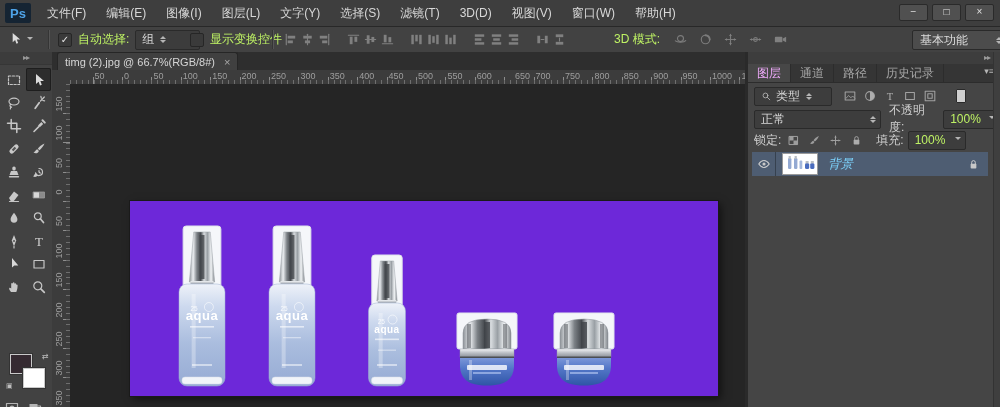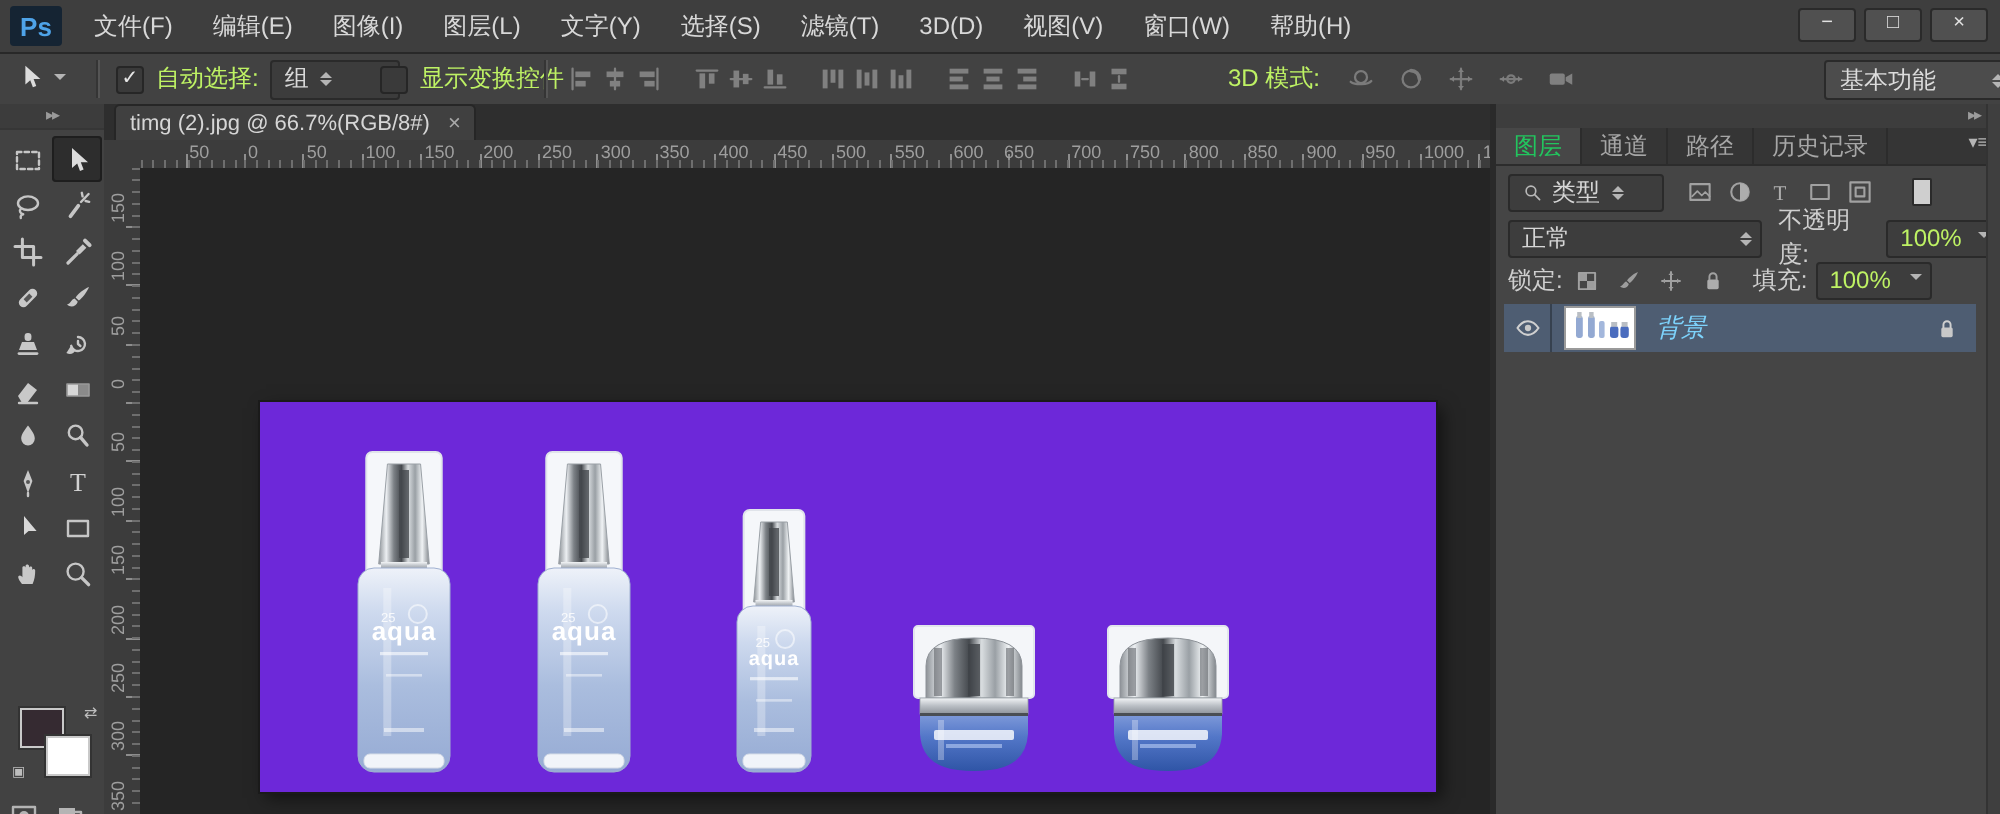--- a/index.html
+++ b/index.html
@@ -52,21 +52,21 @@
   .vtick{position:absolute;right:0;height:1px;width:7px;background:#8d8d8d;}
   .viewport{position:absolute;left:70px;top:84px;width:675px;bottom:0;background:#252525;overflow:hidden;}
   .canvas{position:absolute;left:60px;top:117px;width:588px;height:195px;background:#6d28d9;box-shadow:0 0 0 1px #1a1a1a,3px 3px 8px rgba(0,0,0,.55);}
   .canvas svg{position:absolute;left:0;top:0;}
   .dockdivider{position:absolute;left:745px;top:52px;width:3px;bottom:0;background:#2a2a2a;}
   
   .dock{position:absolute;left:748px;top:52px;right:0;bottom:0;background:#454545;}
   .dock-collapse{position:absolute;left:0;right:0;top:0;height:12px;background:#3d3d3d;border-bottom:1px solid #333;color:#9c9c9c;font-size:8px;text-align:right;padding-right:10px;line-height:11px;letter-spacing:-1px;}
   .ptabs{position:absolute;left:0;right:0;top:12px;height:18px;background:#353535;display:flex;border-bottom:1px solid #2c2c2c;}
   .ptab{height:18px;display:flex;align-items:center;padding:0 9px;background:#353535;color:#a6a6a6;border-right:1px solid #2c2c2c;}
-  .ptab.active{background:#474747;color:#22c55e;}
+  .ptab.active{background:#474747;color:#f0abfc;}
   .pmenu{position:absolute;right:6px;top:14px;color:#b5b5b5;font-size:9px;}
   .prow{position:absolute;left:0;right:0;display:flex;align-items:center;color:#cfcfcf;}
   .pbox{background:#3d3d3d;border:1px solid #2a2a2a;border-radius:2px;height:17px;display:flex;align-items:center;padding:0 4px 0 6px;color:#d6d6d6;}
   .dim{color:#bef264;}
   .p-icon{display:inline-flex;width:20px;height:17px;align-items:center;justify-content:center;opacity:.8;}
   .ftoggle{width:8px;height:12px;background:#cfcfcf;border:1px solid #2a2a2a;border-radius:1px;}
   .layerrow{position:absolute;left:4px;right:12px;height:24px;background:#4e5d72;display:flex;align-items:center;}
   .eyecell{width:23px;height:24px;display:flex;align-items:center;justify-content:center;border-right:1px solid rgba(0,0,0,.3);}
   .thumb{width:34px;height:20px;background:#fff;border:1px solid #9a9a9a;margin-left:6px;}
   .lname{margin-left:10px;font-style:italic;color:#7dd3fc;font-size:12.5px;}
@@ -443,21 +443,21 @@
       <span class="hlab" style="left: 289.2px;">400</span>
       <div class="htick" style="left: 316.6px;"></div>
       <span class="hlab" style="left: 318.6px; text-align: right;">450</span>
       <div class="htick" style="left: 346px;"></div>
       <span class="hlab" style="left: 348px;">500</span>
       <div class="htick" style="left: 375.4px;"></div>
       <span class="hlab" style="left: 377.4px;">550</span>
       <div class="htick" style="left: 404.8px;"></div>
       <span class="hlab" style="left: 406.8px;">600</span>
       <div class="htick" style="left: 434.2px;"></div>
-      <span class="hlab" style="left: 432px;">650</span>
+      <span class="hlab" style="left: 445px;">650</span>
       <div class="htick" style="left: 463.6px;"></div>
       <span class="hlab" style="left: 465.6px;">700</span>
       <div class="htick" style="left: 493px;"></div>
       <span class="hlab" style="left: 495px;">750</span>
       <div class="htick" style="left: 522.4px;"></div>
       <span class="hlab" style="left: 524.4px;">800</span>
       <div class="htick" style="left: 551.8px;"></div>
       <span class="hlab" style="left: 553.8px;">850</span>
       <div class="htick" style="left: 581.2px;"></div>
       <span class="hlab" style="left: 583.2px;">900</span>

